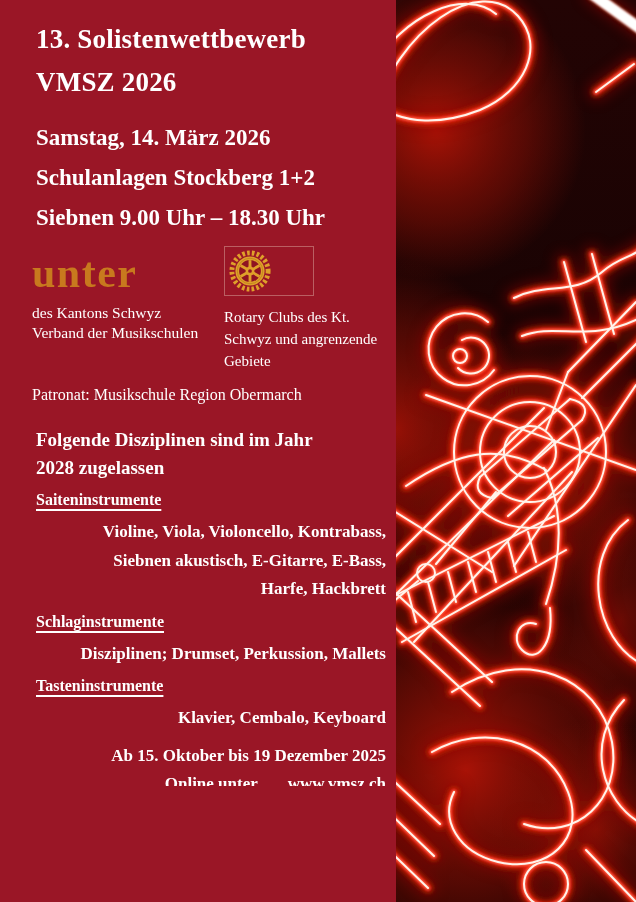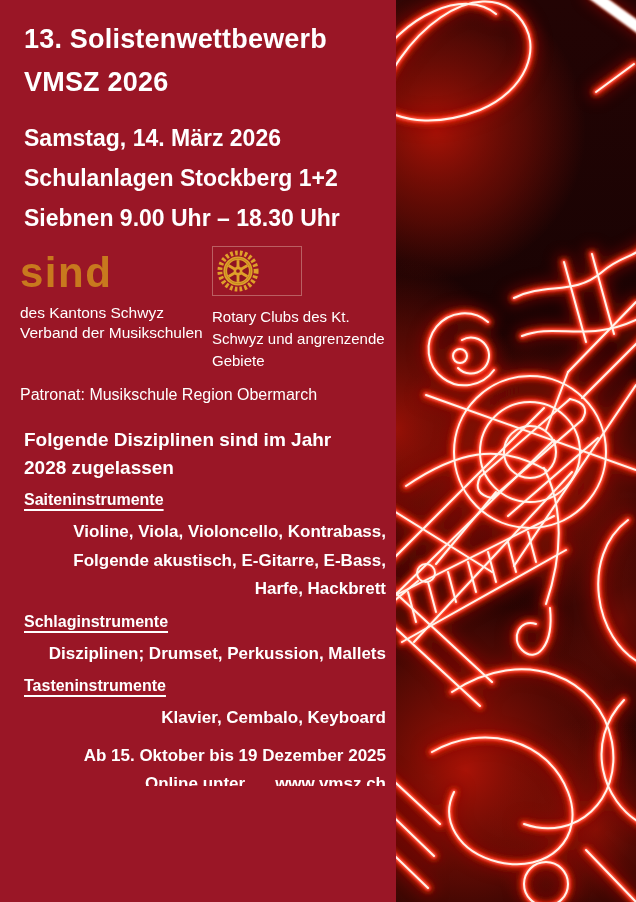--- a/index.html
+++ b/index.html
@@ -12,22 +12,23 @@
   html,body{width:636px;}
   body{font-family:"Liberation Sans",sans-serif;background:#444;}
   .poster{
     width:636px;height:902px;display:flex;overflow:hidden;
     background:var(--panel-red);
   }
   .left-panel{
     width:396px;height:786px;flex:0 0 396px;
     background:var(--panel-red);
     color:var(--text-white);
-    padding:0 10px 0 24px;
+    padding:0 10px 0 36px;
     overflow:hidden;
+    font-family:Liberation Serif, serif;
   }
   .right-photo{width:240px;height:902px;flex:0 0 240px;position:relative;}
   .right-photo svg{display:block;}
 
   .title-block{margin-top:18px;font-size:27px;font-weight:bold;line-height:43px;letter-spacing:.2px;}
   .event-block{margin-top:14px;font-size:23px;font-weight:bold;line-height:40px;}
 
   .org-row{margin-top:8px;display:flex;margin-left:-4px;}
   .org-col1{width:192px;}
   .org-col2{flex:1;}
@@ -69,21 +70,21 @@
     </div>
 
     <div class="event-block">
       <div>Samstag, 14. März 2026</div>
       <div>Schulanlagen Stockberg 1+2</div>
       <div>Siebnen 9.00 Uhr – 18.30 Uhr</div>
     </div>
 
     <div class="org-row">
       <div class="org-col1">
-        <div class="vmsz-logo">sind</div>
+        <div class="vmsz-logo">unter</div>
         <div class="org-caption">
           <div>des Kantons Schwyz</div>
           <div>Verband der Musikschulen</div>
         </div>
       </div>
       <div class="org-col2">
         <div class="rotary-box">
           <svg width="46" height="46" viewBox="-26 -26 52 52">
             <circle r="20.5" fill="none" stroke="#dfa02a" stroke-width="5.5" stroke-dasharray="3 2.45"></circle>
             <circle r="16.5" fill="#dfa02a"></circle>
@@ -111,21 +112,21 @@
 
     <div class="disciplines">
       <div class="intro">
         <div>Folgende Disziplinen sind im Jahr</div>
         <div>2028 zugelassen</div>
       </div>
 
       <div class="section-heading">Saiteninstrumente</div>
       <div class="items">
         <div class="item-line">Violine, Viola, Violoncello, Kontrabass,</div>
-        <div class="item-line">Folgende akustisch, E-Gitarre, E-Bass,</div>
+        <div class="item-line">Siebnen akustisch, E-Gitarre, E-Bass,</div>
         <div class="item-line">Harfe, Hackbrett</div>
       </div>
 
       <div class="section-heading">Schlaginstrumente</div>
       <div class="items">
         <div class="item-line">Disziplinen; Drumset, Perkussion, Mallets</div>
       </div>
 
       <div class="section-heading">Tasteninstrumente</div>
       <div class="items">

